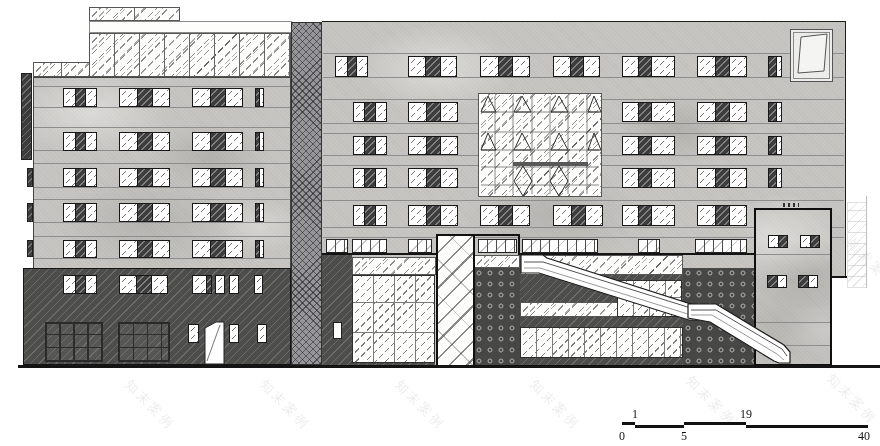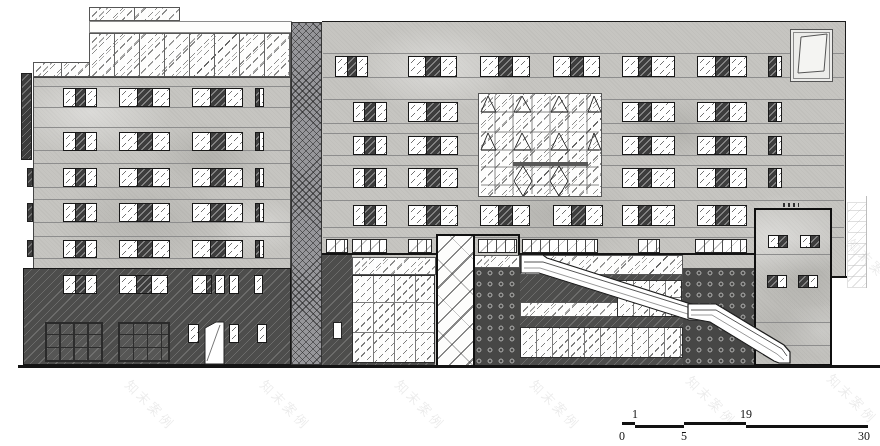--- a/index.html
+++ b/index.html
@@ -502,15 +502,15 @@
 
   <div id="scalebar">
       <div class="sb-seg" style="left: 622px; top: 422px; width: 13px;"></div>
       <div class="sb-seg" style="left: 635px; top: 425px; width: 49px;"></div>
       <div class="sb-seg" style="left: 684px; top: 422px; width: 62px;"></div>
       <div class="sb-seg" style="left: 746px; top: 425px; width: 122px;"></div>
       <div class="sb-label" style="left: 635px; top: 407px;">1</div>
       <div class="sb-label" style="left: 746px; top: 407px;">19</div>
       <div class="sb-label" style="left: 622px; top: 429px;">0</div>
       <div class="sb-label" style="left: 684px; top: 429px;">5</div>
-      <div class="sb-label" style="left: 864px; top: 429px;">30</div>
+      <div class="sb-label" style="left: 864px; top: 429px;">40</div>
     </div>
 </div>
 
 </body></html>

